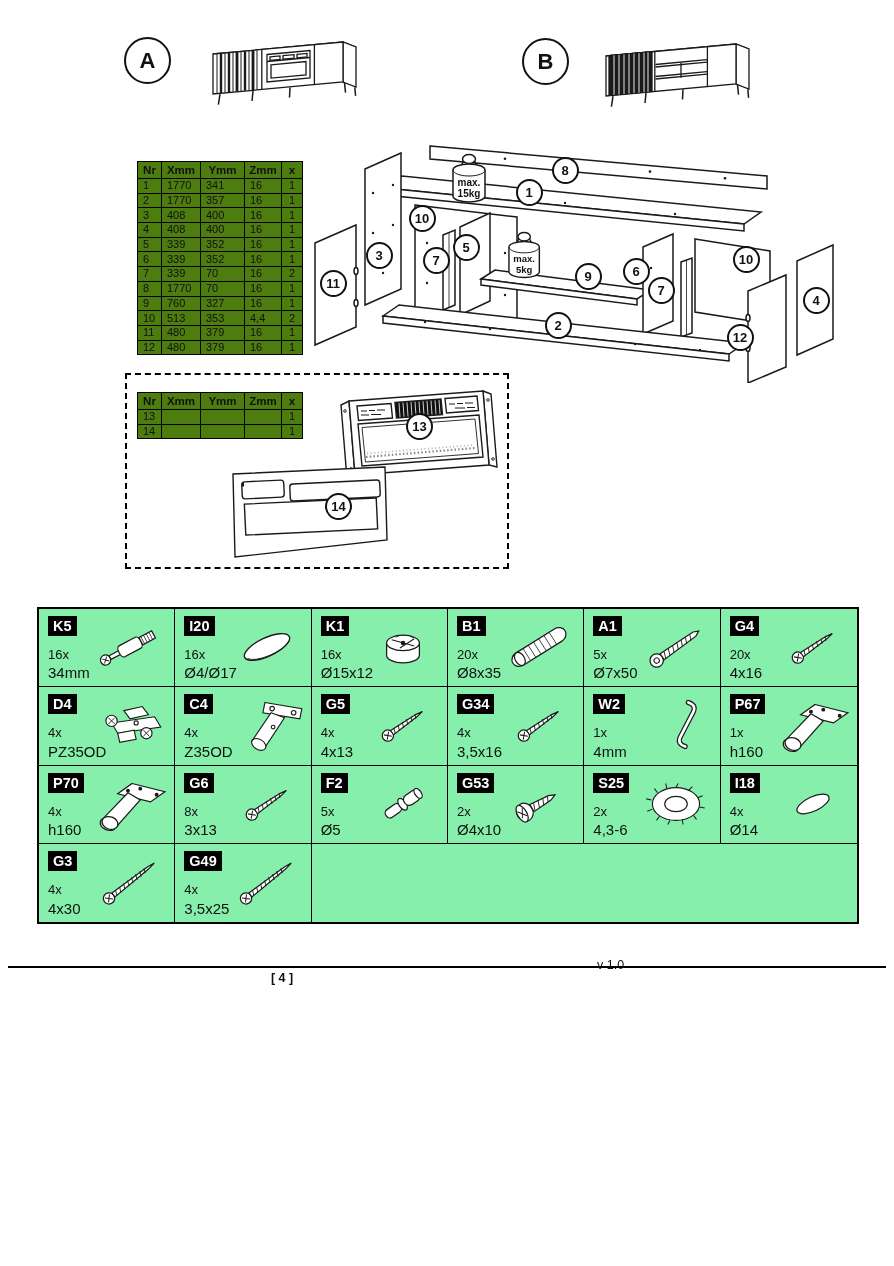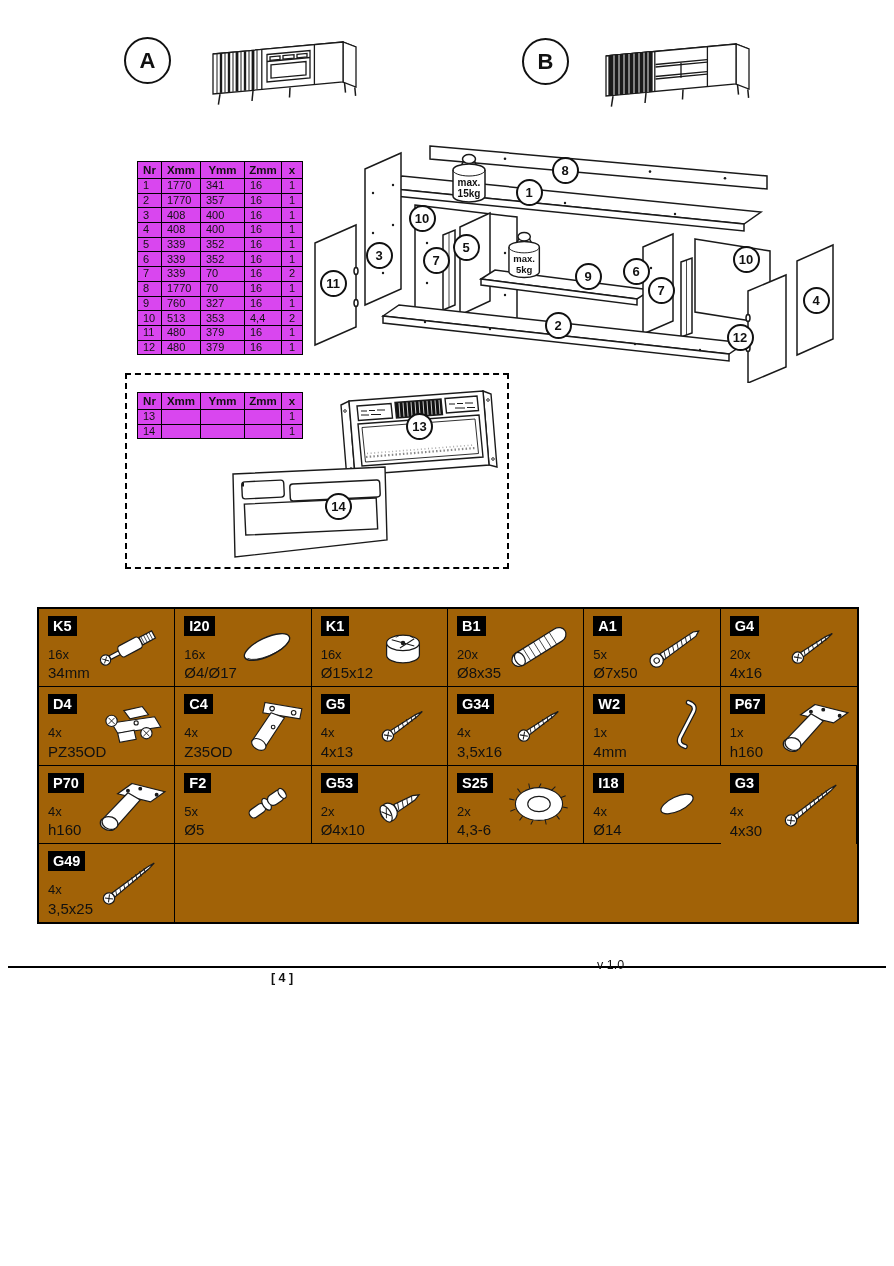--- a/index.html
+++ b/index.html
@@ -3,32 +3,32 @@
 <meta charset="utf-8">
 <style>
   html,body{margin:0;padding:0}
   body{width:894px;height:1266px;background:#fff;font-family:"Liberation Sans",sans-serif;color:#111;position:relative;overflow:hidden}
   .abs{position:absolute}
   svg{display:block}
   
   .badge-circle{position:absolute;width:47px;height:47px;border:2.6px solid #111;border-radius:50%;background:#fff;
     display:flex;align-items:center;justify-content:center;font-size:22px;font-weight:bold;box-sizing:border-box}
   
-  table.parts-table{border-collapse:collapse;border:1.6px solid #000;background:#d946ef}
+  table.parts-table{border-collapse:collapse;border:1.6px solid #000;background:#4d7c0f}
   table.parts-table th{border:1px solid #000;font-size:11.5px;font-weight:bold;text-align:center;padding:1px 3px;height:14px}
   table.parts-table td{border:1px solid #000;font-size:11px;padding:0 0 0 5px;height:13.7px;line-height:13px}
   table.parts-table td.col-x{text-align:center;padding:0}
   
   .callout{position:absolute;width:27px;height:27px;border:2.4px solid #111;border-radius:50%;background:#fff;
     display:flex;align-items:center;justify-content:center;font-weight:bold;font-size:13px;box-sizing:border-box;z-index:5}
   
   #optional-box{position:absolute;left:125px;top:373px;width:384px;height:196px;border:2px dashed #000;box-sizing:border-box}
   
   #hardware-grid{position:absolute;left:37px;top:607px;width:822px;height:317px;border:2px solid #000;box-sizing:border-box;
-    display:grid;grid-template-columns:repeat(6,1fr);grid-template-rows:repeat(4,1fr);background:#a16207}
+    display:grid;grid-template-columns:repeat(6,1fr);grid-template-rows:repeat(4,1fr);background:#86efac}
   .hw-cell{position:relative;border-right:1.4px solid #000;border-bottom:1.4px solid #000;box-sizing:border-box}
   .hw-cell.lc{border-right:none}
   .hw-cell.lr{border-bottom:none}
   .hw-code{position:absolute;left:9px;top:7px;background:#000;color:#fff;font-weight:bold;font-size:14.5px;padding:1px 5px;line-height:18px}
   .hw-qty{position:absolute;left:9px;top:36px;font-size:13px;line-height:20px}
   .hw-size{position:absolute;left:9px;bottom:5px;font-size:15px}
   .hw-icon{position:absolute;right:3px;top:9px;width:82px;height:58px}
   .hw-icon svg{width:100%;height:100%}
   
   #footer-line{position:absolute;left:8px;top:966px;width:878px;border-top:2px solid #000}
@@ -607,20 +607,35 @@
             <circle cx="50" cy="13" r="1.3" fill="#1a1a1a"></circle>
             <circle cx="66" cy="19" r="1.3" fill="#1a1a1a"></circle>
             <circle cx="38" cy="15" r="1.3" fill="#1a1a1a"></circle>
             <path d="M38 17 14 42a8 6 20 1 0 12 9L50 24z"></path>
             <ellipse cx="20.5" cy="46.5" rx="8" ry="6" transform="rotate(20 20.5 46.5)"></ellipse>
           </g>
         </svg>
       </span>
     </div>
     <div class="hw-cell">
+      <span class="hw-code">G6</span>
+      <span class="hw-qty">8x</span>
+      <span class="hw-size">3x13</span>
+      <span class="hw-icon">
+        <svg viewBox="0 0 80 56">
+          <g transform="rotate(-35 40 28)" fill="#fff" stroke="#1a1a1a" stroke-width="1.2">
+            <circle cx="22" cy="28" r="5.5"></circle>
+            <path d="M19.2 25.2l5.6 5.6M24.8 25.2l-5.6 5.6" stroke-width="1"></path>
+            <path d="M27 25.5 56 26.8 63 28 56 29.2 27 30.5z"></path>
+            <path d="M31 25.6l-2 4.8M36 25.4l-2 5M41 25.2l-2 5.4M46 25.1l-2 5.6M51 26l-2 4.5M55.5 26.3l-1.8 4" stroke-width=".8"></path>
+          </g>
+        </svg>
+      </span>
+    </div>
+    <div class="hw-cell">
       <span class="hw-code">F2</span>
       <span class="hw-qty">5x</span>
       <span class="hw-size">Ø5</span>
       <span class="hw-icon">
         <svg viewBox="0 0 80 56">
           <g transform="rotate(-35 40 28)" fill="#fff" stroke="#1a1a1a" stroke-width="1.2">
             <rect x="20" y="23.5" width="17" height="9" rx="4"></rect>
             <ellipse cx="39.5" cy="28" rx="3.5" ry="6.5"></ellipse>
             <rect x="42" y="22.5" width="17" height="11" rx="5"></rect>
             <ellipse cx="58" cy="28" rx="3" ry="5.5"></ellipse>

